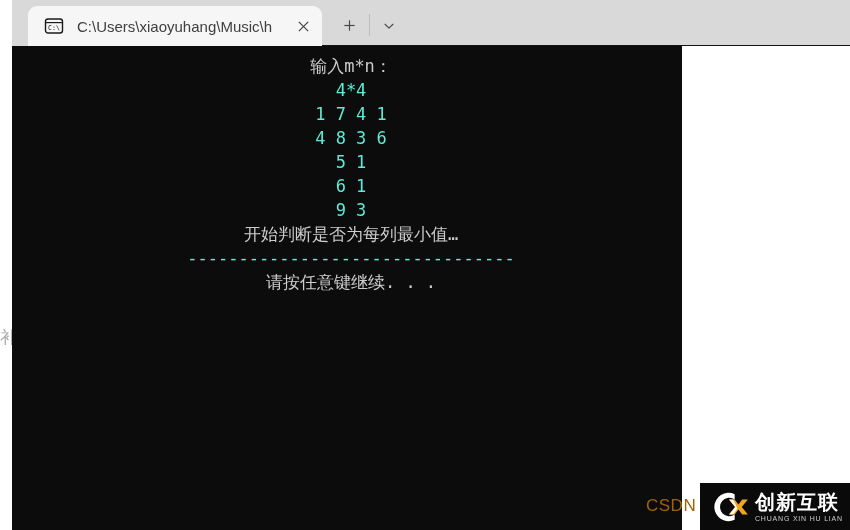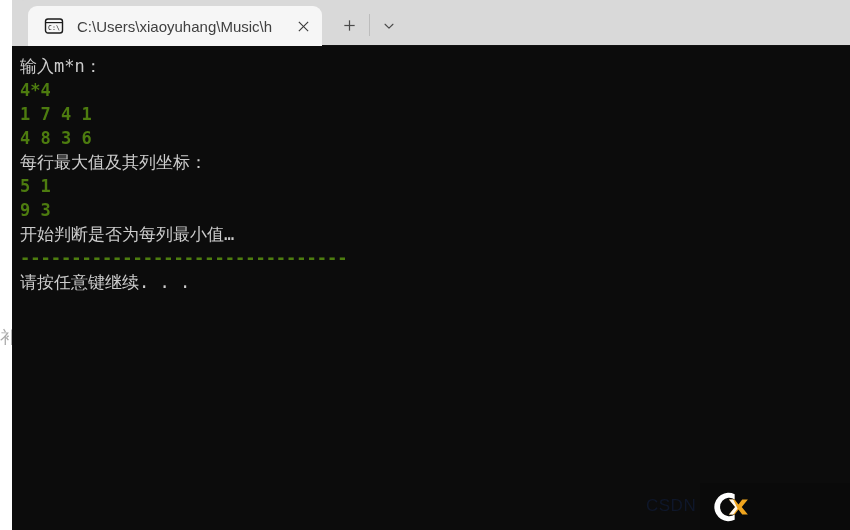--- a/index.html
+++ b/index.html
@@ -127,50 +127,51 @@
     width: 1px;
     height: 22px;
     background: #bdbdbd;
   }
 
   
   .console {
     position: absolute;
     left: 0;
     top: 46px;
-    width: 838px;
+    width: 670px;
     height: 484px;
     background: #0c0c0c;
     overflow: hidden;
+    text-align: center;
   }
   .console-inner {
     position: absolute;
     left: 8px;
     top: 8px;
     right: 0;
     bottom: 0;
   }
   .cline {
     font-family: "DejaVu Sans Mono", "Liberation Mono", monospace;
     font-size: 17px;
     line-height: 24px;
     color: #cccccc;
     white-space: pre;
     letter-spacing: 0px;
   }
-  .cline.bold { font-weight: bold; color: #4d7c0f; }
+  .cline.bold { font-weight: normal; color: #5eead4; }
 
   
   .wm-csdn {
     position: absolute;
     left: 646px;
     top: 496px;
     font-family: "Liberation Sans", sans-serif;
     font-size: 17px;
-    color: #0f172a;
+    color: #a16207;
     letter-spacing: 0.5px;
     z-index: 5;
   }
   .logo-badge {
     position: absolute;
     left: 700px;
     top: 483px;
     width: 150px;
     height: 47px;
     background: #0a0a0a;
@@ -243,35 +244,39 @@
         </svg>
       </div>
     </div>
 
     <div class="console">
       <div class="console-inner" id="console-lines">
           <div class="cline">输入m*n：</div>
           <div class="cline bold">4*4</div>
           <div class="cline bold">1 7 4 1</div>
           <div class="cline bold">4 8 3 6</div>
-          <div class="cline">每行最大值及其列坐标：</div>
           <div class="cline bold">5 1</div>
+          <div class="cline bold">6 1</div>
           <div class="cline bold">9 3</div>
           <div class="cline">开始判断是否为每列最小值…</div>
           <div class="cline bold">--------------------------------</div>
           <div class="cline">请按任意键继续. . .</div>
         </div>
     </div>
   </div>
 
   <div class="wm-csdn">CSDN</div>
 
   <div class="logo-badge">
     <span class="logo-mark">
       <svg viewBox="0 0 40 36" width="38" height="34" aria-hidden="true">
         <path d="M26 4.5 A15 15 0 1 0 26 31.5 L26 26 A9.8 9.8 0 1 1 26 10 Z" fill="#ffffff"></path>
         <path d="M20 10 L26.5 18 L20 26 L26 26 L30 20.6 L34 26 L40 26 L33.5 18 L40 10 L34 10 L30 15.4 L26 10 Z" fill="#f0a51e"></path>
         <path d="M20 10 L26.5 18 L20 26 L24.5 26 L29 19.5 L24.5 10 Z" fill="#ffffff" opacity="0.92"></path>
       </svg>
     </span>
+    <span class="logo-text">
+      <span class="logo-cn">创新互联</span>
+      <span class="logo-en">CHUANG XIN HU LIAN</span>
+    </span>
   </div>
 
 </div>
 
 </body></html>

